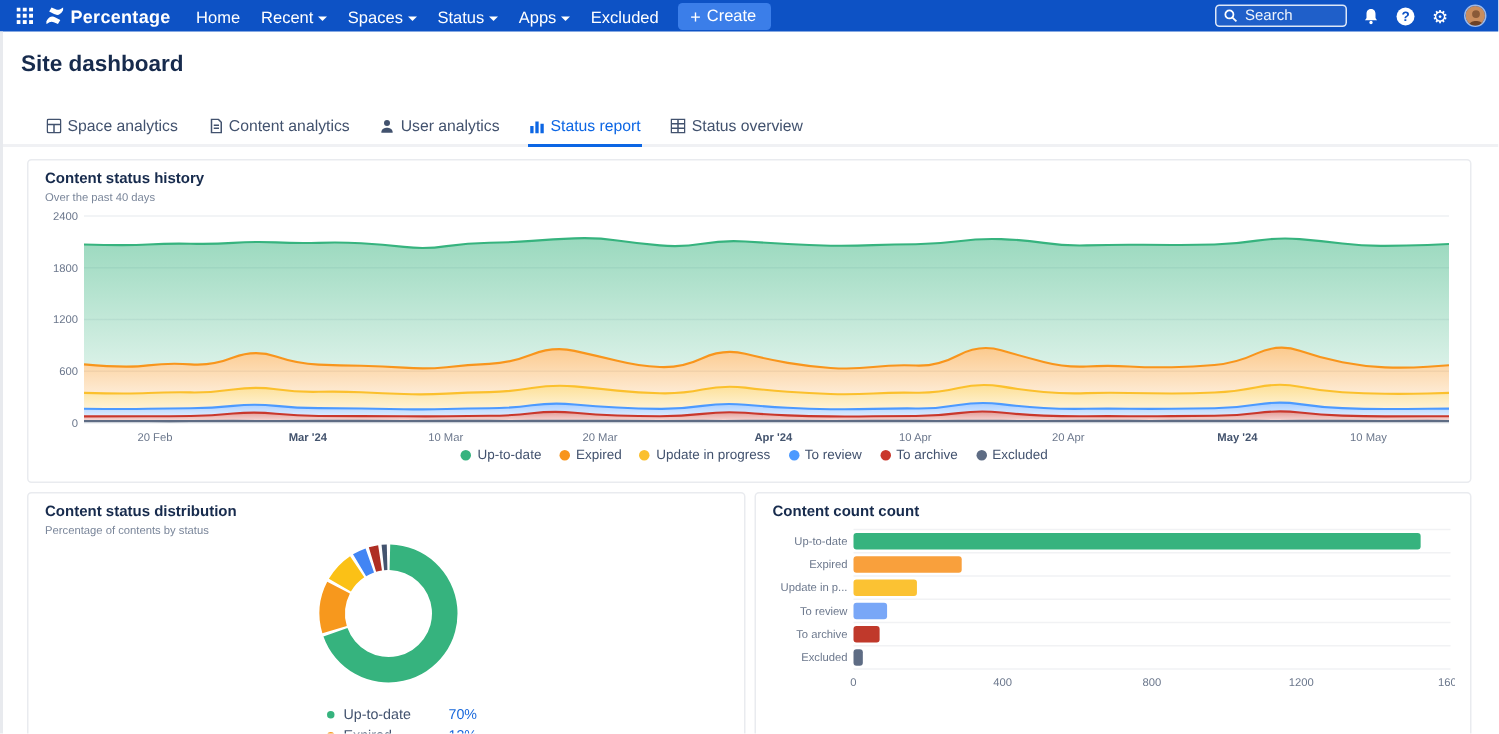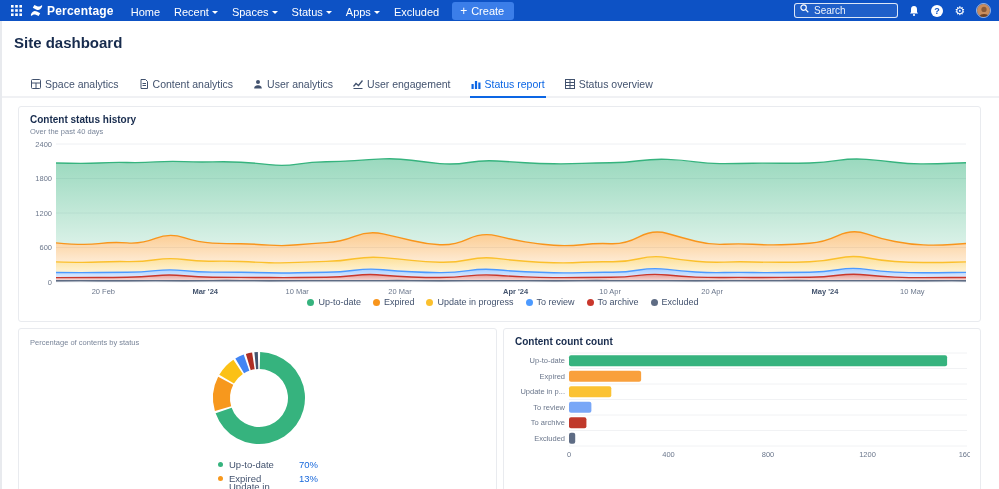--- a/index.html
+++ b/index.html
@@ -10,21 +10,21 @@
   .nav { height:21px; background:#0D52C5; display:flex; align-items:center; padding:0 8px; gap:4px; }
   .nav-left { display:flex; align-items:center; gap:4px; }
   .appswitch { width:16px; height:16px; display:flex; align-items:center; justify-content:center; border-radius:3px; cursor:pointer; }
   .brand { display:flex; align-items:center; gap:4px; padding:0 6px 0 2px; }
   .brand-name { color:#fff; font-size:12px; font-weight:bold; letter-spacing:.2px; }
   .nav-item { color:#fff; font-size:11px; padding:2px 7px; border-radius:3px; display:flex; align-items:center; gap:3px; cursor:pointer; white-space:nowrap; }
   .caret { width:0; height:0; border-left:3px solid transparent; border-right:3px solid transparent; border-top:3px solid #fff; margin-top:1px; }
   .create-btn { background:#3B7EE9; color:#fff; font-size:11px; border:none; border-radius:3px; padding:3px 10px 3px 8px; margin-left:6px; display:flex; align-items:center; gap:4px; cursor:pointer; }
   .create-plus { font-size:12px; line-height:10px; }
   .nav-right { margin-left:auto; display:flex; align-items:center; gap:9px; }
-  .searchbox { display:flex; gap:5px; width:104px; height:15px; border:1px solid rgba(255,255,255,.85); border-radius:3px; padding:0 5px; background:rgba(255,255,255,.08); }
+  .searchbox { display:flex; align-items:center; gap:5px; width:88px; height:15px; border:1px solid rgba(255,255,255,.85); border-radius:3px; padding:0 5px; background:rgba(255,255,255,.08); }
   .searchbox input { background:transparent; border:none; outline:none; color:#fff; font-size:10px; width:60px; font-family:inherit; }
   .searchbox input::placeholder { color:rgba(255,255,255,.92); }
   .nav-icon { width:14px; height:14px; display:flex; align-items:center; justify-content:center; cursor:pointer; }
   .help-circle { width:12px; height:12px; border-radius:50%; background:#fff; color:#0D52C5; font-size:9px; font-weight:bold; display:flex; align-items:center; justify-content:center; }
   .gear-glyph { color:#fff; font-size:12px; line-height:12px; }
   .avatar { width:15px; height:15px; border-radius:50%; overflow:hidden; border:1px solid rgba(255,255,255,.6); cursor:pointer; }
 
   .left-edge { position:fixed; left:0; top:21px; bottom:0; width:2px; background:#E8EAEE; }
 
   
@@ -164,27 +164,20 @@
         <line x1="3.5" y1="6.5" x2="7" y2="6.5" stroke="currentColor"></line>
       </svg>
       <span>Content analytics</span>
     </div>
     <div class="tab">
       <svg width="10" height="10" viewBox="0 0 10 10">
         <circle cx="5" cy="3" r="2" fill="currentColor"></circle>
         <path d="M1.2 9.5 C1.2 6.8 3.5 6.2 5 6.2 C6.5 6.2 8.8 6.8 8.8 9.5 Z" fill="currentColor"></path>
       </svg>
       <span>User analytics</span>
-    </div>
-    <div class="tab">
-      <svg width="10" height="10" viewBox="0 0 10 10">
-        <polyline points="0.5,7.5 3,4.5 5.5,6.5 9.5,1.5" fill="none" stroke="currentColor" stroke-width="1.3"></polyline>
-        <line x1="0.5" y1="9.5" x2="9.5" y2="9.5" stroke="currentColor"></line>
-      </svg>
-      <span>User engagement</span>
     </div>
     <div class="tab selected">
       <svg width="10" height="10" viewBox="0 0 10 10">
         <rect x="0.5" y="5" width="2.2" height="5" fill="currentColor"></rect>
         <rect x="3.9" y="2" width="2.2" height="8" fill="currentColor"></rect>
         <rect x="7.3" y="3.5" width="2.2" height="6.5" fill="currentColor"></rect>
       </svg>
       <span>Status report</span>
     </div>
     <div class="tab">
@@ -283,20 +276,21 @@
       </span>
       <span class="chip">
         <span class="chip-dot" style="background:#5E6C84"></span>
         <span>Excluded</span>
       </span>
     </div>
 </section>
 
 <div class="bottom-row">
   <section class="card" id="card-distribution">
+    <div class="card-title">Content status distribution</div>
     <div class="card-sub">Percentage of contents by status</div>
     <div id="donut-chart"><svg width="455" height="102" viewBox="0 0 455 102">
           <path d="M230.15,5.01 A46,46 0 1 1 185.62,66.30 L201.65,60.65 A29,29 0 1 0 229.72,22.01 Z" fill="#36B37E"></path>
           <path d="M184.91,64.12 A46,46 0 0 1 188.15,29.85 L203.25,37.67 A29,29 0 0 0 201.20,59.27 Z" fill="#F7981D"></path>
           <path d="M189.26,27.84 A46,46 0 0 1 203.39,12.79 L212.85,26.91 A29,29 0 0 0 203.94,36.40 Z" fill="#FBC116"></path>
           <path d="M205.33,11.56 A46,46 0 0 1 213.70,7.62 L219.35,23.65 A29,29 0 0 0 214.08,26.13 Z" fill="#4285F4"></path>
           <path d="M215.88,6.91 A46,46 0 0 1 222.10,5.52 L224.65,22.33 A29,29 0 0 0 220.73,23.20 Z" fill="#AE2E24"></path>
           <path d="M224.38,5.23 A46,46 0 0 1 227.85,5.01 L228.28,22.01 A29,29 0 0 0 226.09,22.15 Z" fill="#44546F"></path>
         </svg></div>
     <div class="legend-list" id="donut-legend">

